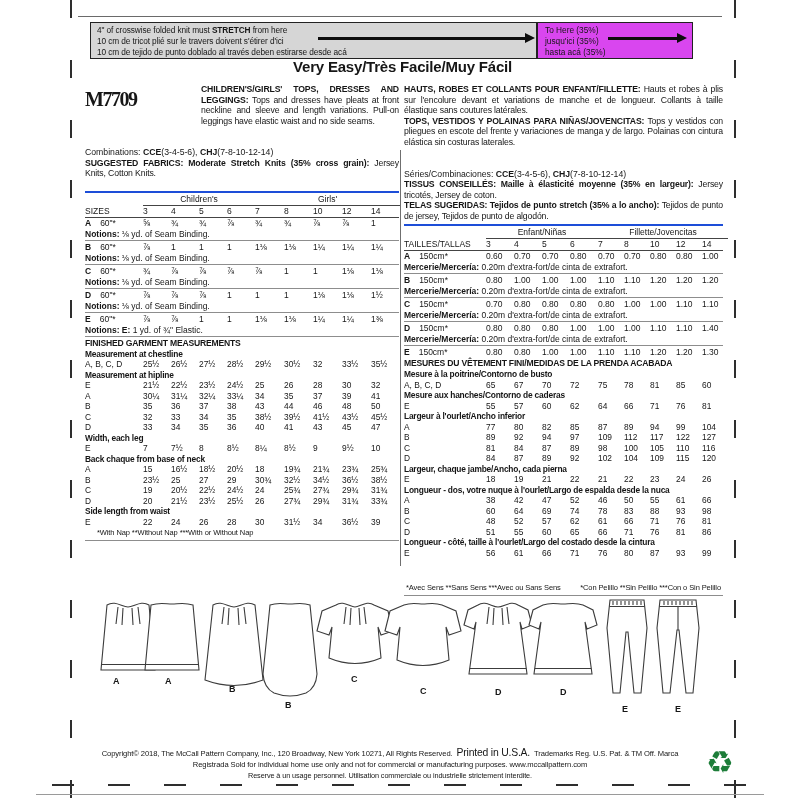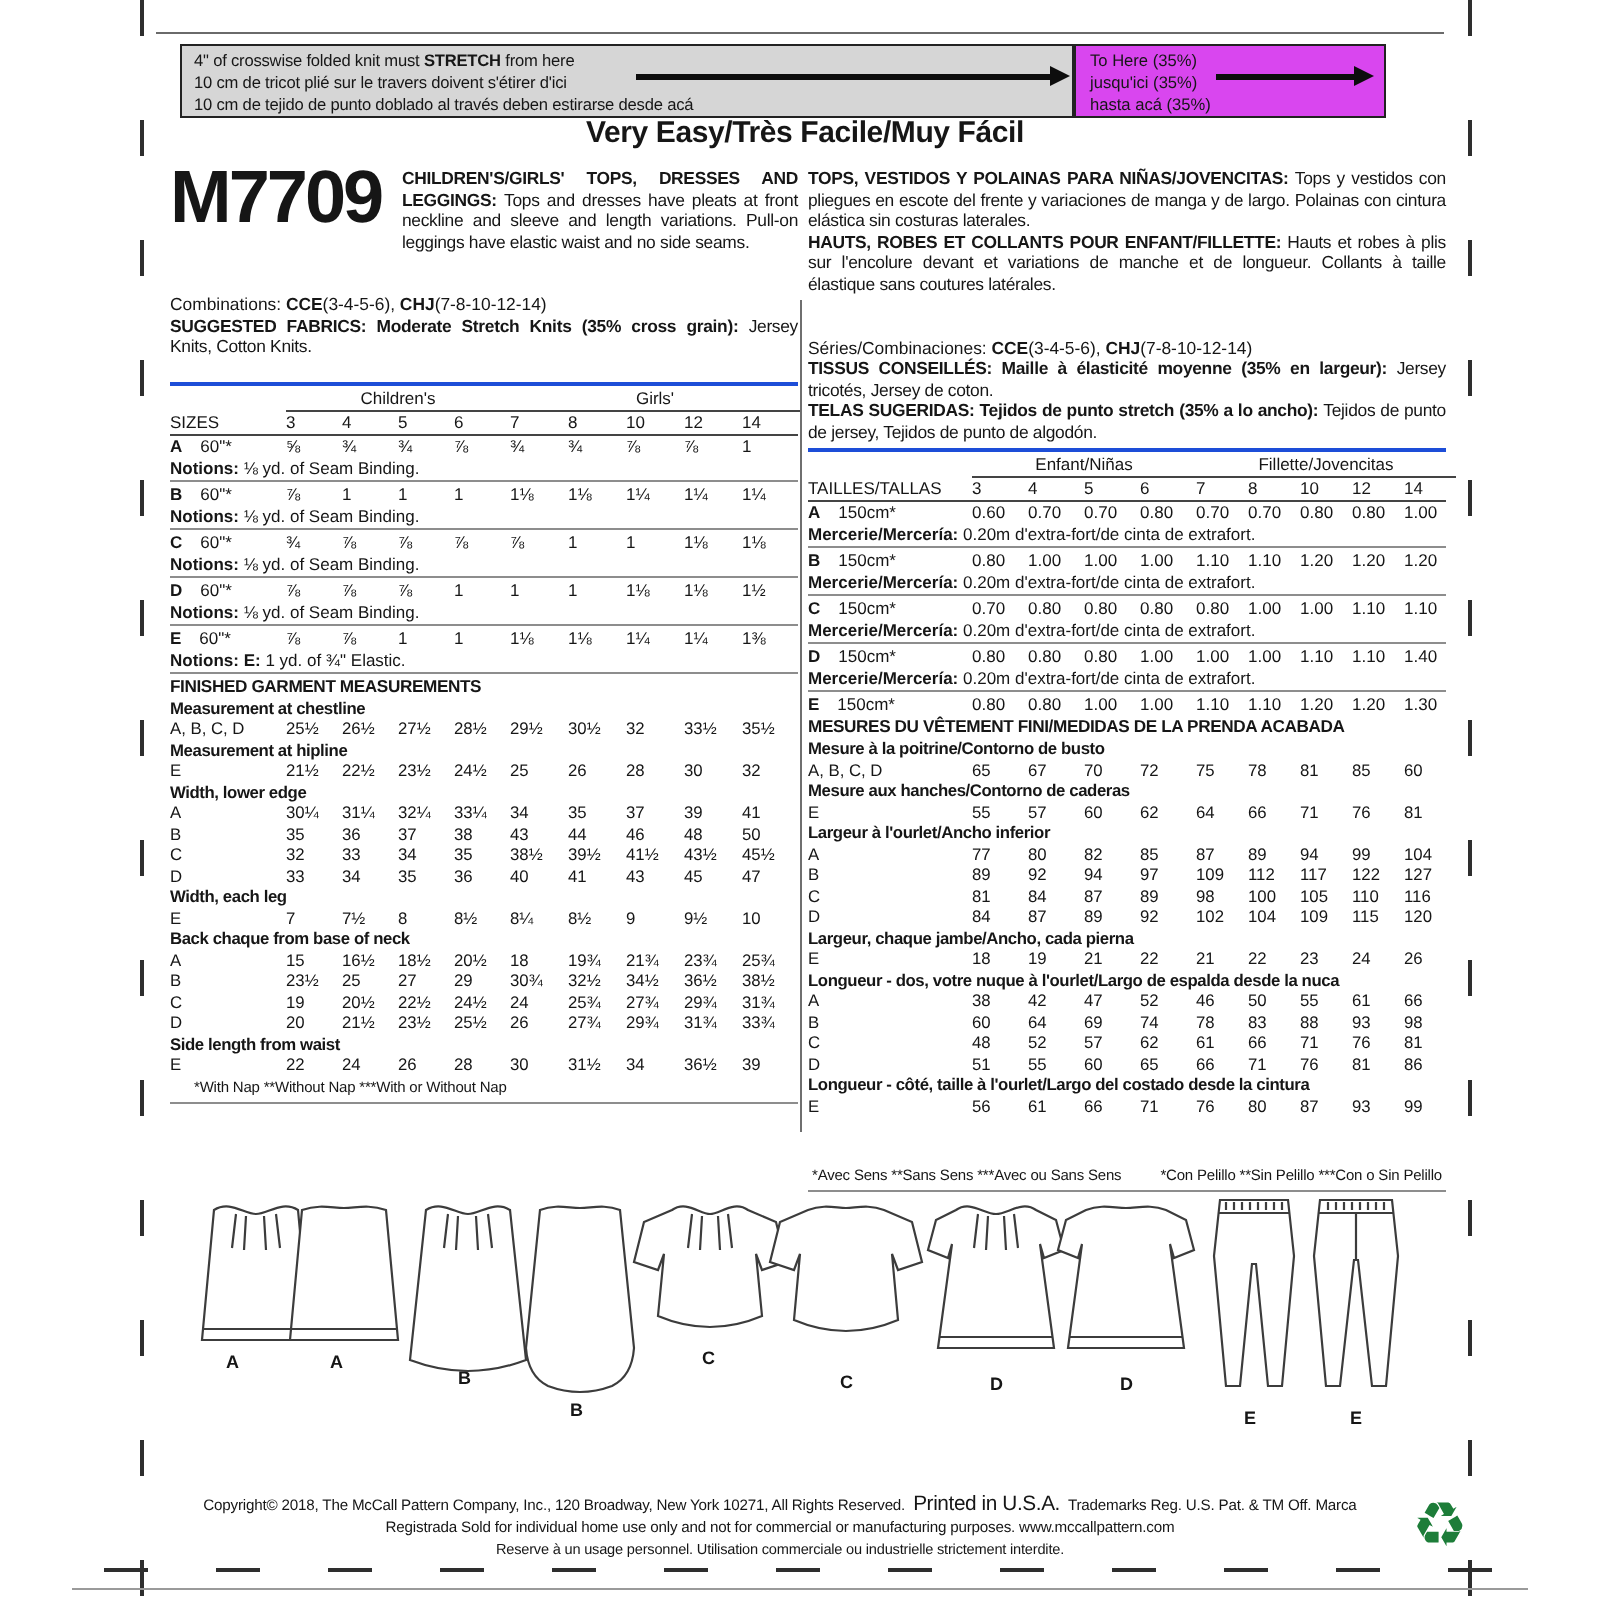--- a/index.html
+++ b/index.html
@@ -24,21 +24,21 @@
         border-left:10px solid #0d0d0d;border-top:5.2px solid transparent;border-bottom:5.2px solid transparent;}
   .arrow1{left:318px;top:37px;width:208px;}
   .arrow2{left:608px;top:37px;width:70px;}
   .difficulty{position:absolute;left:85px;top:58px;width:635px;text-align:center;
         font-size:15px;font-weight:bold;letter-spacing:-0.2px;}
   
   .colL{position:absolute;left:85px;top:84px;width:314px;}
   .colR{position:absolute;left:404px;top:84px;width:319px;}
   .divider{position:absolute;left:400px;top:150px;width:1px;height:416px;background:#6f6f6f;}
   .titlerow{display:flex;align-items:flex-start;}
-  .pnum{flex:0 0 116px;font-size:37px;font-weight:800;letter-spacing:-1.5px;line-height:30px;}
+  .pnum{flex:0 0 116px;font-size:20px;font-weight:800;letter-spacing:-1.5px;line-height:30px;font-family:Liberation Serif, serif;}
   .para{margin:0;font-size:8.7px;line-height:10.6px;text-align:justify;letter-spacing:-0.15px;}
   .desc{flex:1;}
   .combos{margin-top:21px;font-size:8.7px;line-height:10.5px;}
   .fabrics{margin-top:0px;}
   .colR .para{margin-bottom:0;}
   
   .stable{margin-top:12px;border-top:2px solid #1d4ed8;padding-top:1px;font-size:8.5px;}
   .trow{display:grid;line-height:11px;}
   .lt .trow{grid-template-columns:58px 28px 28px 28px 28px 29px 29px 29px 29px 29px;}
   .rt .trow{grid-template-columns:82px 28px 28px 28px 28px 26px 26px 26px 26px 26px;}
@@ -219,21 +219,20 @@
           <span class="val">21½</span>
           <span class="val">22½</span>
           <span class="val">23½</span>
           <span class="val">24½</span>
           <span class="val">25</span>
           <span class="val">26</span>
           <span class="val">28</span>
           <span class="val">30</span>
           <span class="val">32</span>
         </div>
-        <div class="fgmhead">Width, lower edge</div>
         <div class="trow mrow">
           <span class="lbl">A</span>
           <span class="val">30¼</span>
           <span class="val">31¼</span>
           <span class="val">32¼</span>
           <span class="val">33¼</span>
           <span class="val">34</span>
           <span class="val">35</span>
           <span class="val">37</span>
           <span class="val">39</span>
@@ -350,22 +349,22 @@
           <span class="val">36½</span>
           <span class="val">39</span>
         </div>
       </div>
     <div class="footnote">*With Nap **Without Nap ***With or Without Nap</div>
   </div>
 
   <div class="divider"></div>
 
   <div class="colR">
+    <p class="para"><b>HAUTS, ROBES ET COLLANTS POUR ENFANT/FILLETTE: </b><span>Hauts et robes à plis sur l'encolure devant et variations de manche et de longueur. Collants à taille élastique sans coutures latérales.</span></p>
     <p class="para"><b>TOPS, VESTIDOS Y POLAINAS PARA NIÑAS/JOVENCITAS: </b><span>Tops y vestidos con pliegues en escote del frente y variaciones de manga y de largo. Polainas con cintura elástica sin costuras laterales.</span></p>
-    <p class="para"><b>HAUTS, ROBES ET COLLANTS POUR ENFANT/FILLETTE: </b><span>Hauts et robes à plis sur l'encolure devant et variations de manche et de longueur. Collants à taille élastique sans coutures latérales.</span></p>
     <div class="combos"><span>Séries/Combinaciones: </span><b>CCE</b><span>(3-4-5-6), </span><b>CHJ</b><span>(7-8-10-12-14)</span></div>
     <p class="para"><b>TISSUS CONSEILLÉS: Maille à élasticité moyenne (35% en largeur): </b><span>Jersey tricotés, Jersey de coton.</span></p>
     <p class="para"><b>TELAS SUGERIDAS: Tejidos de punto stretch (35% a lo ancho): </b><span>Tejidos de punto de jersey, Tejidos de punto de algodón.</span></p>
     <div class="stable rt" style="margin-top:3px;">
         <div class="trow ghdr">
           <span class="gh" style="grid-column: 2 / span 4;">Enfant/Niñas</span>
           <span class="gh" style="grid-column: 6 / span 5;">Fillette/Jovencitas</span>
         </div>
         <div class="trow sizesrow">
           <span class="lbl">TAILLES/TALLAS</span>

